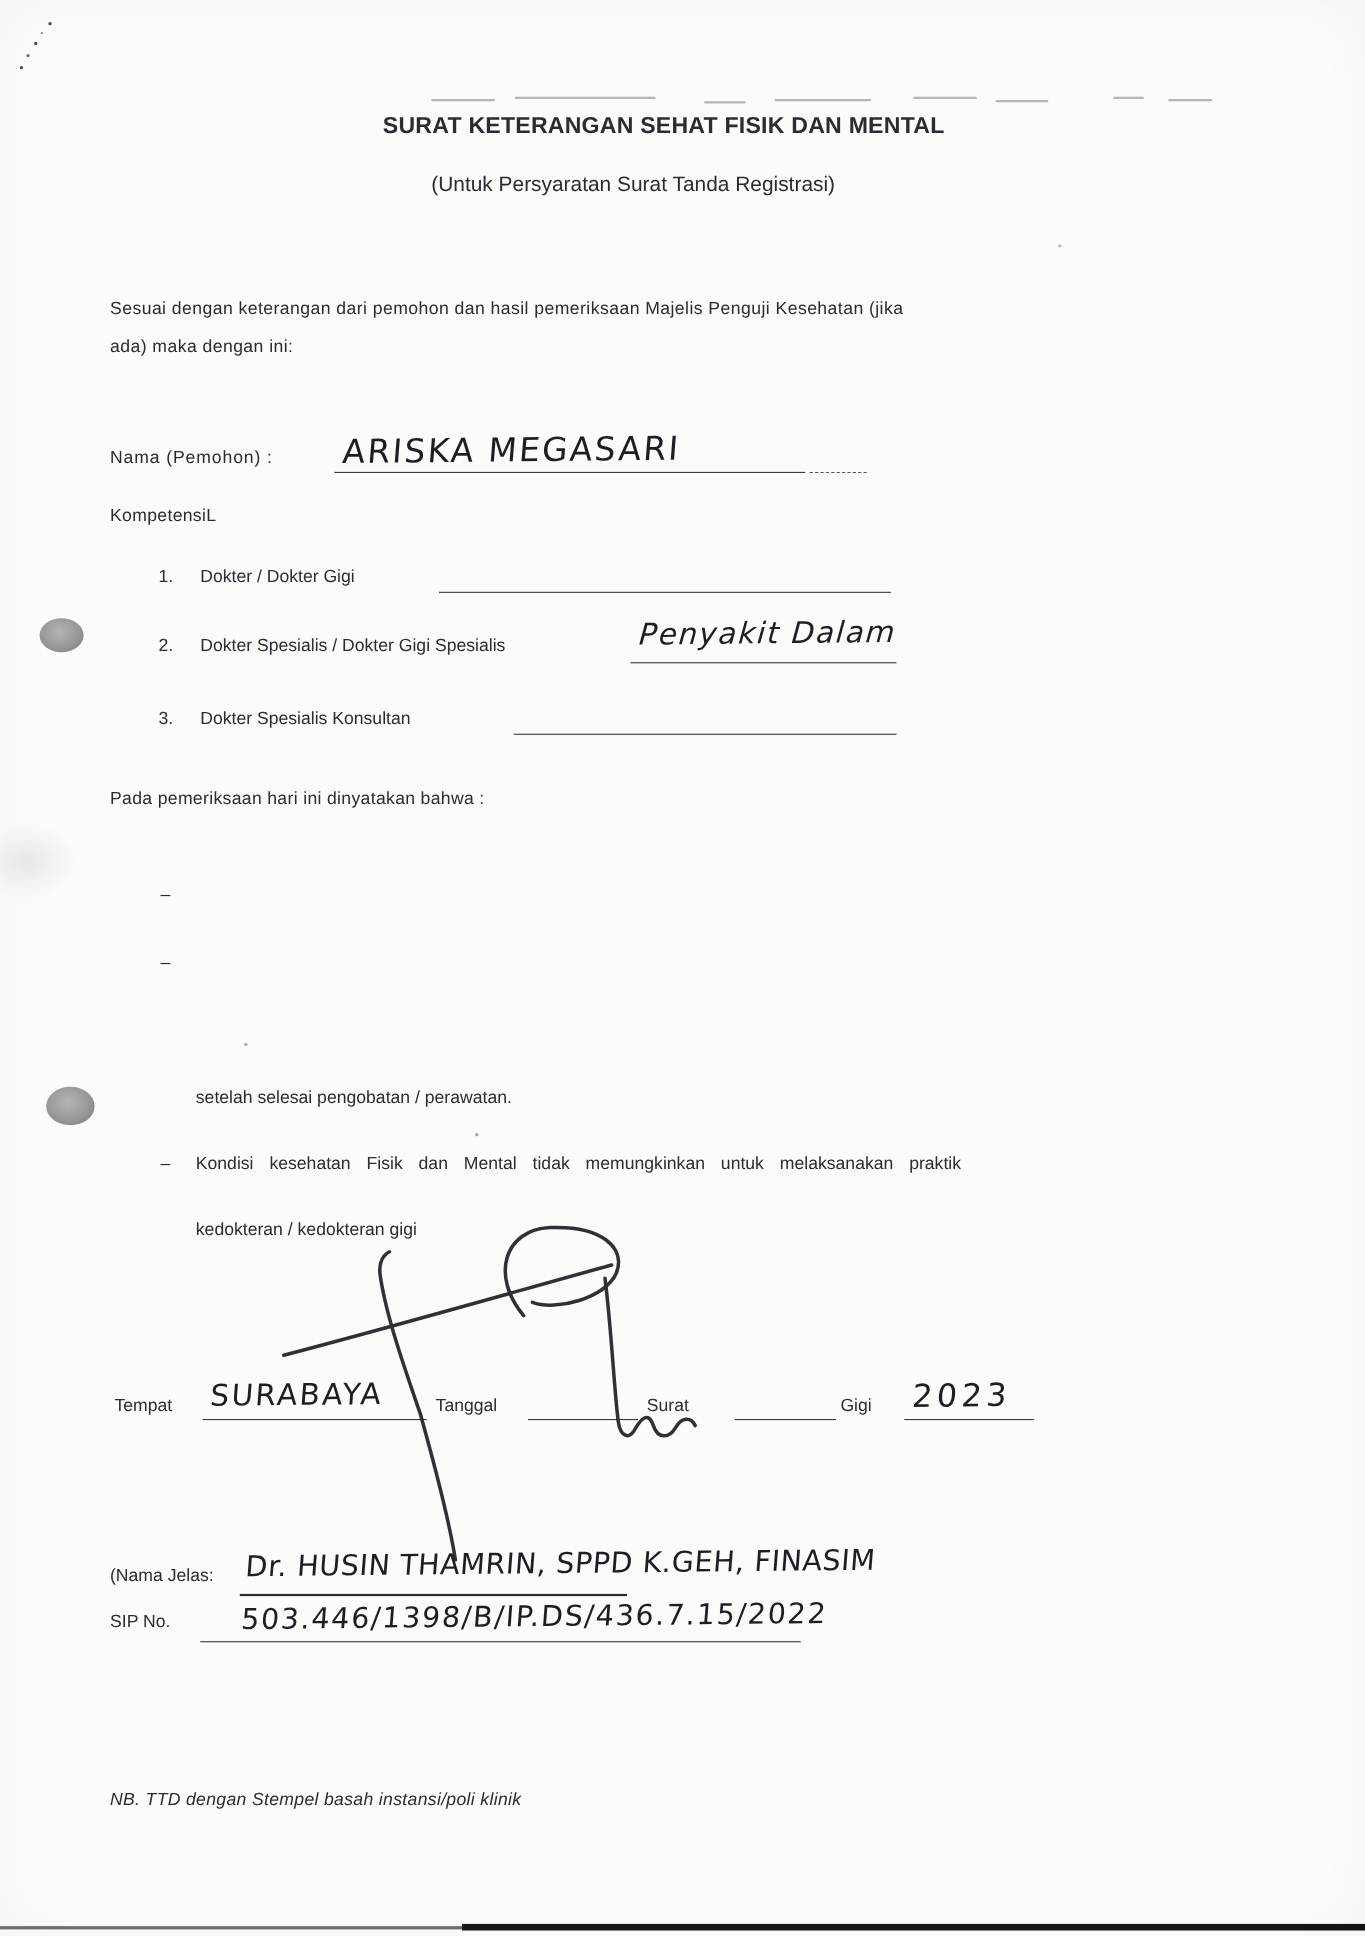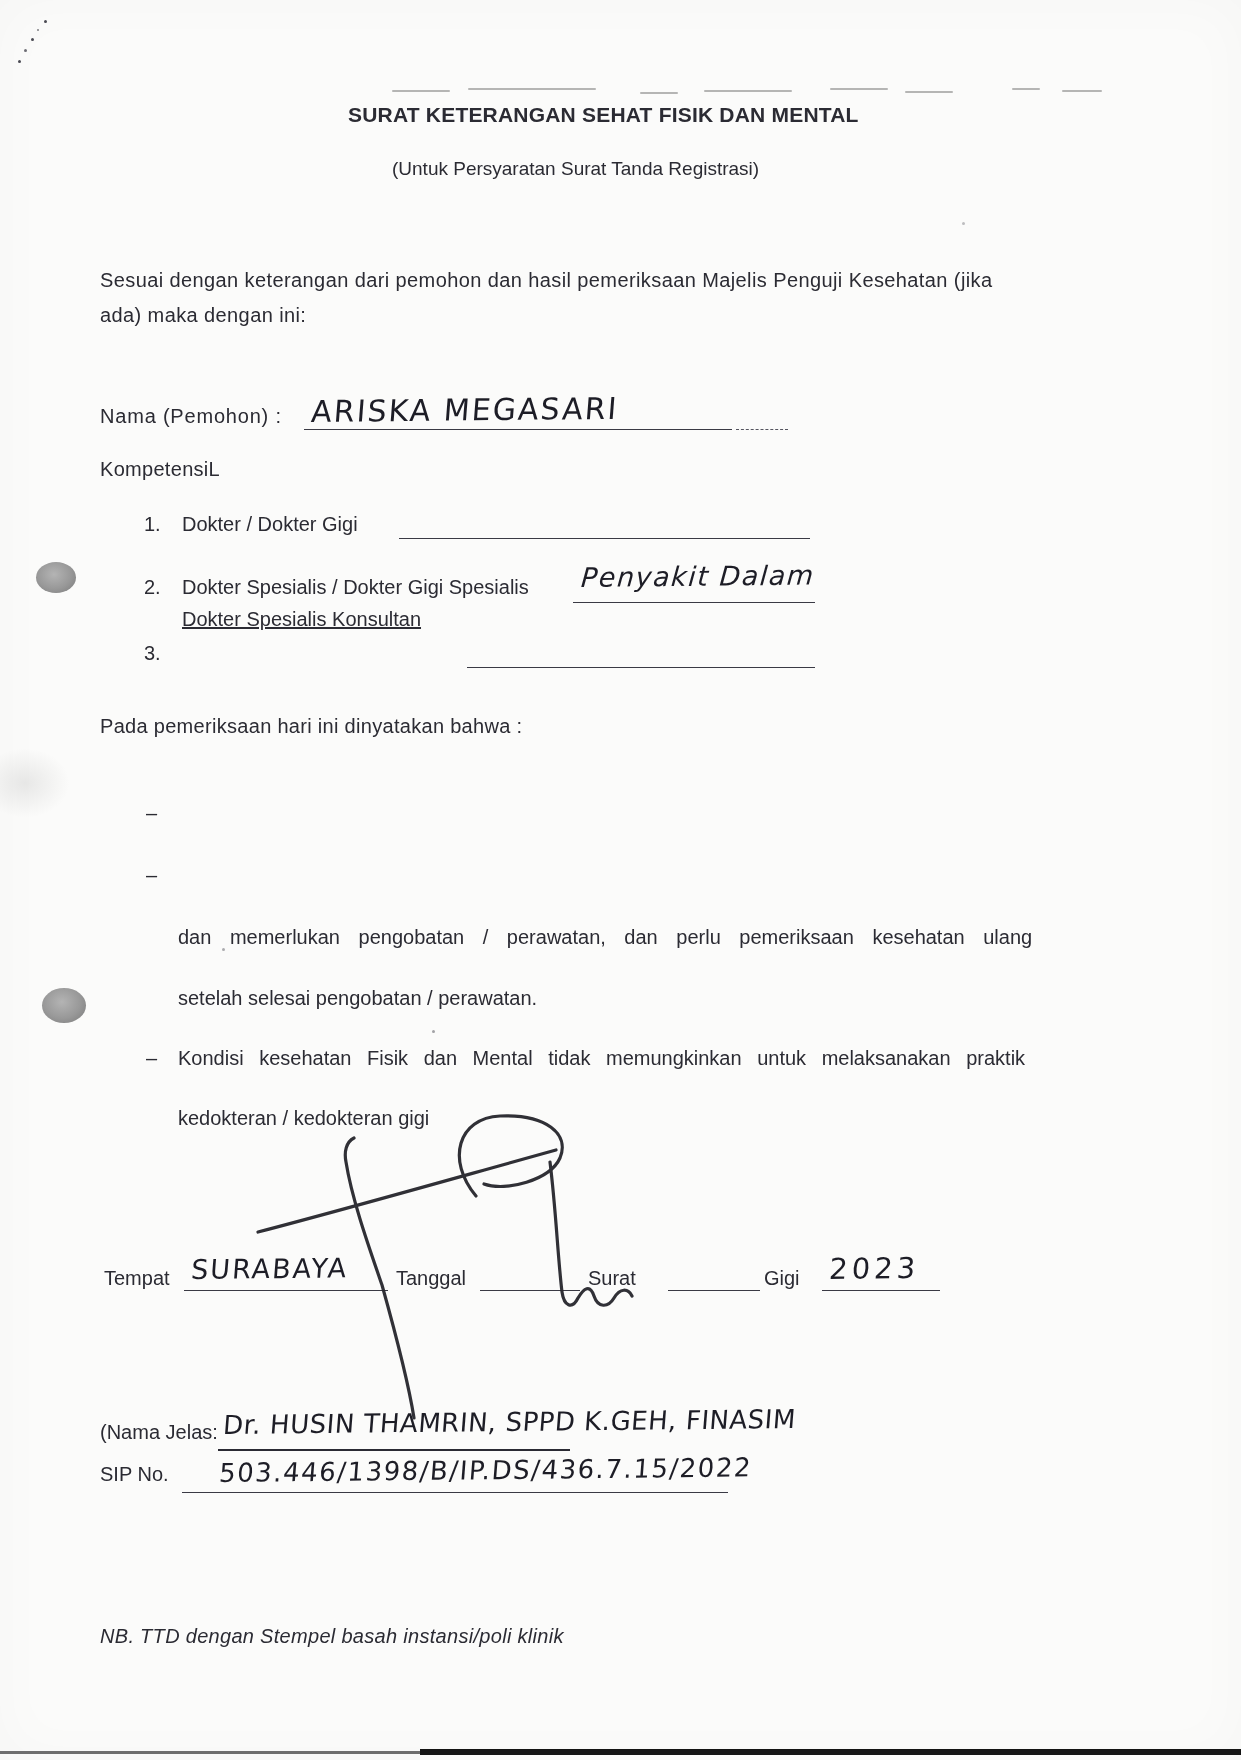--- a/index.html
+++ b/index.html
@@ -12,21 +12,21 @@
   .page{
     position:relative;
     width:1241px;height:1760px;
     margin:0 auto;
     background:var(--paper);
     overflow:hidden;
     font-family:"Liberation Sans", sans-serif;
     color:var(--ink);
     box-shadow:inset 0 0 60px rgba(0,0,0,0.025);
   }
-  .t{position:absolute;white-space:nowrap;font-size:20px;line-height:25px;color:var(--ink);}
+  .t{position:absolute;white-space:nowrap;font-size:16px;line-height:25px;color:var(--ink);}
   .bold{font-weight:bold;}
   .it{font-style:italic;}
   .hw{
     position:absolute;white-space:nowrap;
     font-family:"DejaVu Sans", sans-serif;
     color:var(--hand);
     transform:skewX(-5deg) rotate(-0.6deg);
     transform-origin:left bottom;
   }
   .uline{position:absolute;border-bottom:1.6px solid var(--line);height:0;}
@@ -78,29 +78,28 @@
   <div class="t" style="left:144px;top:512px;">1.</div>
   <div class="t" style="left:182px;top:512px;">Dokter / Dokter Gigi</div>
   <div class="uline" style="left:399px;top:538px;width:411px;"></div>
 
   <div class="t" style="left:144px;top:575px;">2.</div>
   <div class="t" style="left:182px;top:575px;">Dokter Spesialis / Dokter Gigi Spesialis</div>
   <div class="hw it" style="left:580px;top:562px;font-size:27px;letter-spacing:1.5px;">Penyakit Dalam</div>
   <div class="uline" style="left:573px;top:602px;width:242px;"></div>
 
   <div class="t" style="left:144px;top:641px;">3.</div>
-  <div class="t" style="left:182px;top:607px;text-decoration:underline;">Dokter Spesialis Konsultan</div>
+  <div class="t" style="left:182px;top:641px;">Dokter Spesialis Konsultan</div>
   <div class="uline" style="left:467px;top:667px;width:348px;"></div>
 
   <div class="t" style="left:100px;top:714px;letter-spacing:.3px;">Pada pemeriksaan hari ini dinyatakan bahwa :</div>
 
   <div class="t" style="left:146px;top:801px;">–</div>
 
   <div class="t" style="left:146px;top:863px;">–</div>
-  <div class="t" style="left:178px;top:925px;word-spacing:13px;">dan memerlukan pengobatan / perawatan, dan perlu pemeriksaan kesehatan ulang</div>
   <div class="t" style="left:178px;top:986px;">setelah selesai pengobatan / perawatan.</div>
 
   <div class="t" style="left:146px;top:1046px;">–</div>
   <div class="t" style="left:178px;top:1046px;word-spacing:10px;">Kondisi kesehatan Fisik dan Mental tidak memungkinkan untuk melaksanakan praktik</div>
   <div class="t" style="left:178px;top:1106px;">kedokteran / kedokteran gigi</div>
 
   <div class="t" style="left:104px;top:1266px;">Tempat</div>
   <div class="hw" style="left:190px;top:1254px;font-size:27px;letter-spacing:2px;">SURABAYA</div>
   <div class="uline" style="left:184px;top:1290px;width:204px;"></div>
 

